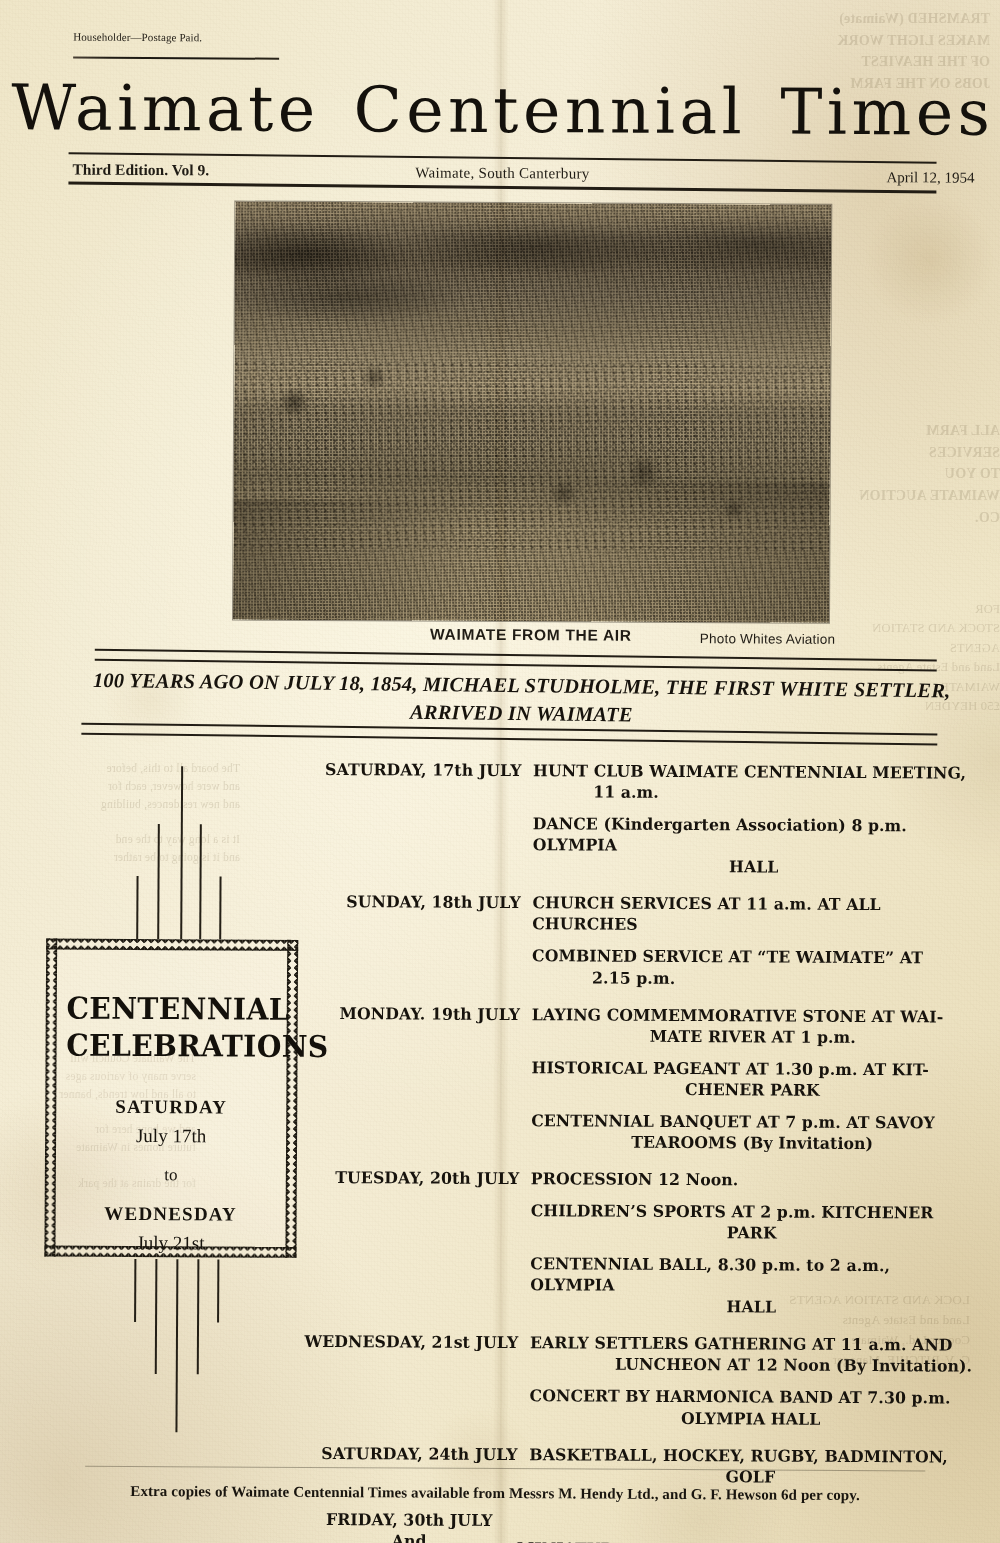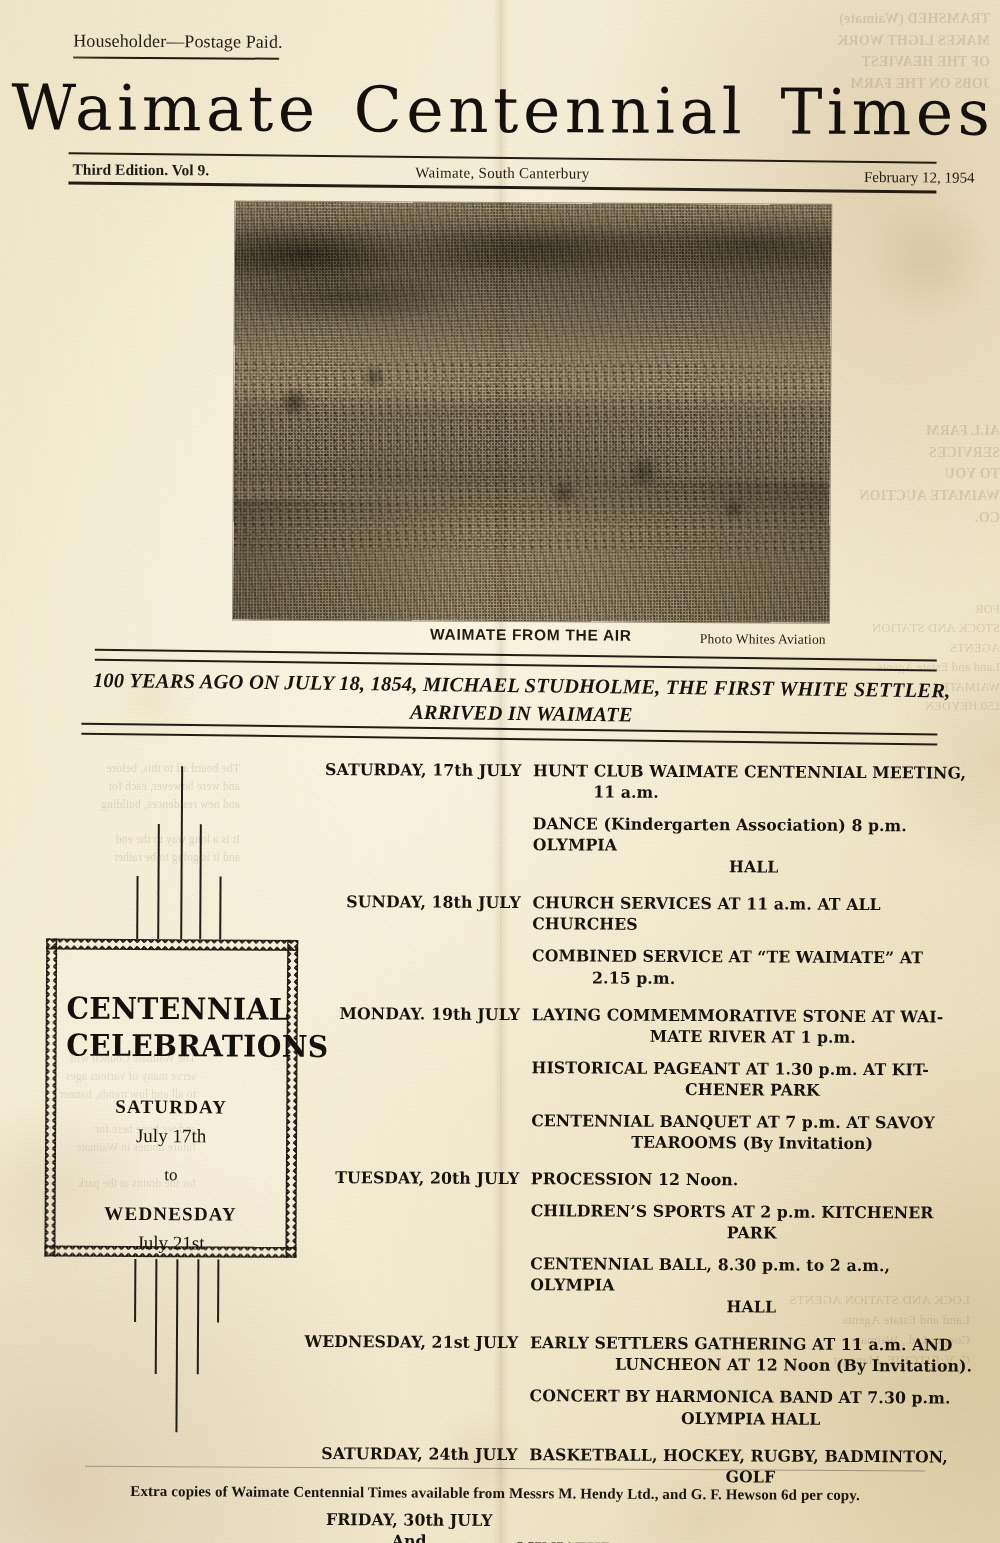--- a/index.html
+++ b/index.html
@@ -67,21 +67,21 @@
   
   #sheet {
     position: absolute; inset: 0; z-index: 3;
     transform: rotate(0.32deg);
     transform-origin: 50% 40%;
   }
 
   
   #householder {
     position: absolute; left: 70px; top: 33px;
-    font-size: 18px; letter-spacing: .1px;
+    font-size: 11px; letter-spacing: .1px;
     font-family: "Liberation Serif", serif;
   }
   #householder-rule {
     position: absolute; left: 70px; top: 59px; width: 206px; height: 2px;
     background: linear-gradient(90deg,#4a4135 0%,#201c15 18%,#1a1711 60%,#2a2419 100%);
   }
 
   #masthead-title {
     position: absolute; left: 0; top: 74px; width: 1000px;
     text-align: center;
@@ -171,21 +171,21 @@
     background-size: 9px 7px, 13px 11px;
   }
 
   #photo-caption {
     position: absolute; left: 233px; top: 626px; width: 596px;
     text-align: center; font-size: 15.5px; font-weight: bold;
     letter-spacing: .7px; font-family: "Liberation Sans", sans-serif;
   }
   #photo-credit {
     position: absolute; left: 700px; top: 630px;
-    font-size: 13.5px; font-family: Liberation Serif, serif; letter-spacing:.2px;
+    font-size: 13.5px; font-family: Liberation Sans, sans-serif; letter-spacing:.2px;
   }
 
   
   .banner-rule { position: absolute; background: #221d15; }
   #br1 { left: 95px; top: 654px; width: 842px; height: 2px; transform: rotate(0.42deg); }
   #br2 { left: 95px; top: 664px; width: 842px; height: 2px; transform: rotate(0.42deg); }
   #br3 { left: 82px; top: 728px; width: 856px; height: 2px; transform: rotate(0.40deg); }
   #br4 { left: 82px; top: 738px; width: 856px; height: 2px; transform: rotate(0.40deg); }
 
   #banner-text {
@@ -348,21 +348,21 @@
     <div id="householder">Householder—Postage Paid.</div>
     <div id="householder-rule"></div>
 
     <div id="masthead-title">
       <span class="w1">Waimate</span><span class="w2">Centennial</span><span class="w3">Times</span>
     </div>
 
     <div class="mast-rule" id="mast-rule-a"></div>
     <div id="mast-left">Third Edition. Vol 9.</div>
     <div id="mast-mid">Waimate, South Canterbury</div>
-    <div id="mast-right">February 12, 1954</div>
+    <div id="mast-right">April 12, 1954</div>
     <div class="mast-rule" id="mast-rule-b"></div>
 
     <div id="photo-wrap">
       <div id="photo"></div>
       <div id="photo-detail"></div>
       <div id="photo-town"></div>
       <div id="photo-dots"></div>
     </div>
     <div id="photo-caption">WAIMATE FROM THE AIR</div>
     <div id="photo-credit">Photo Whites Aviation</div>

